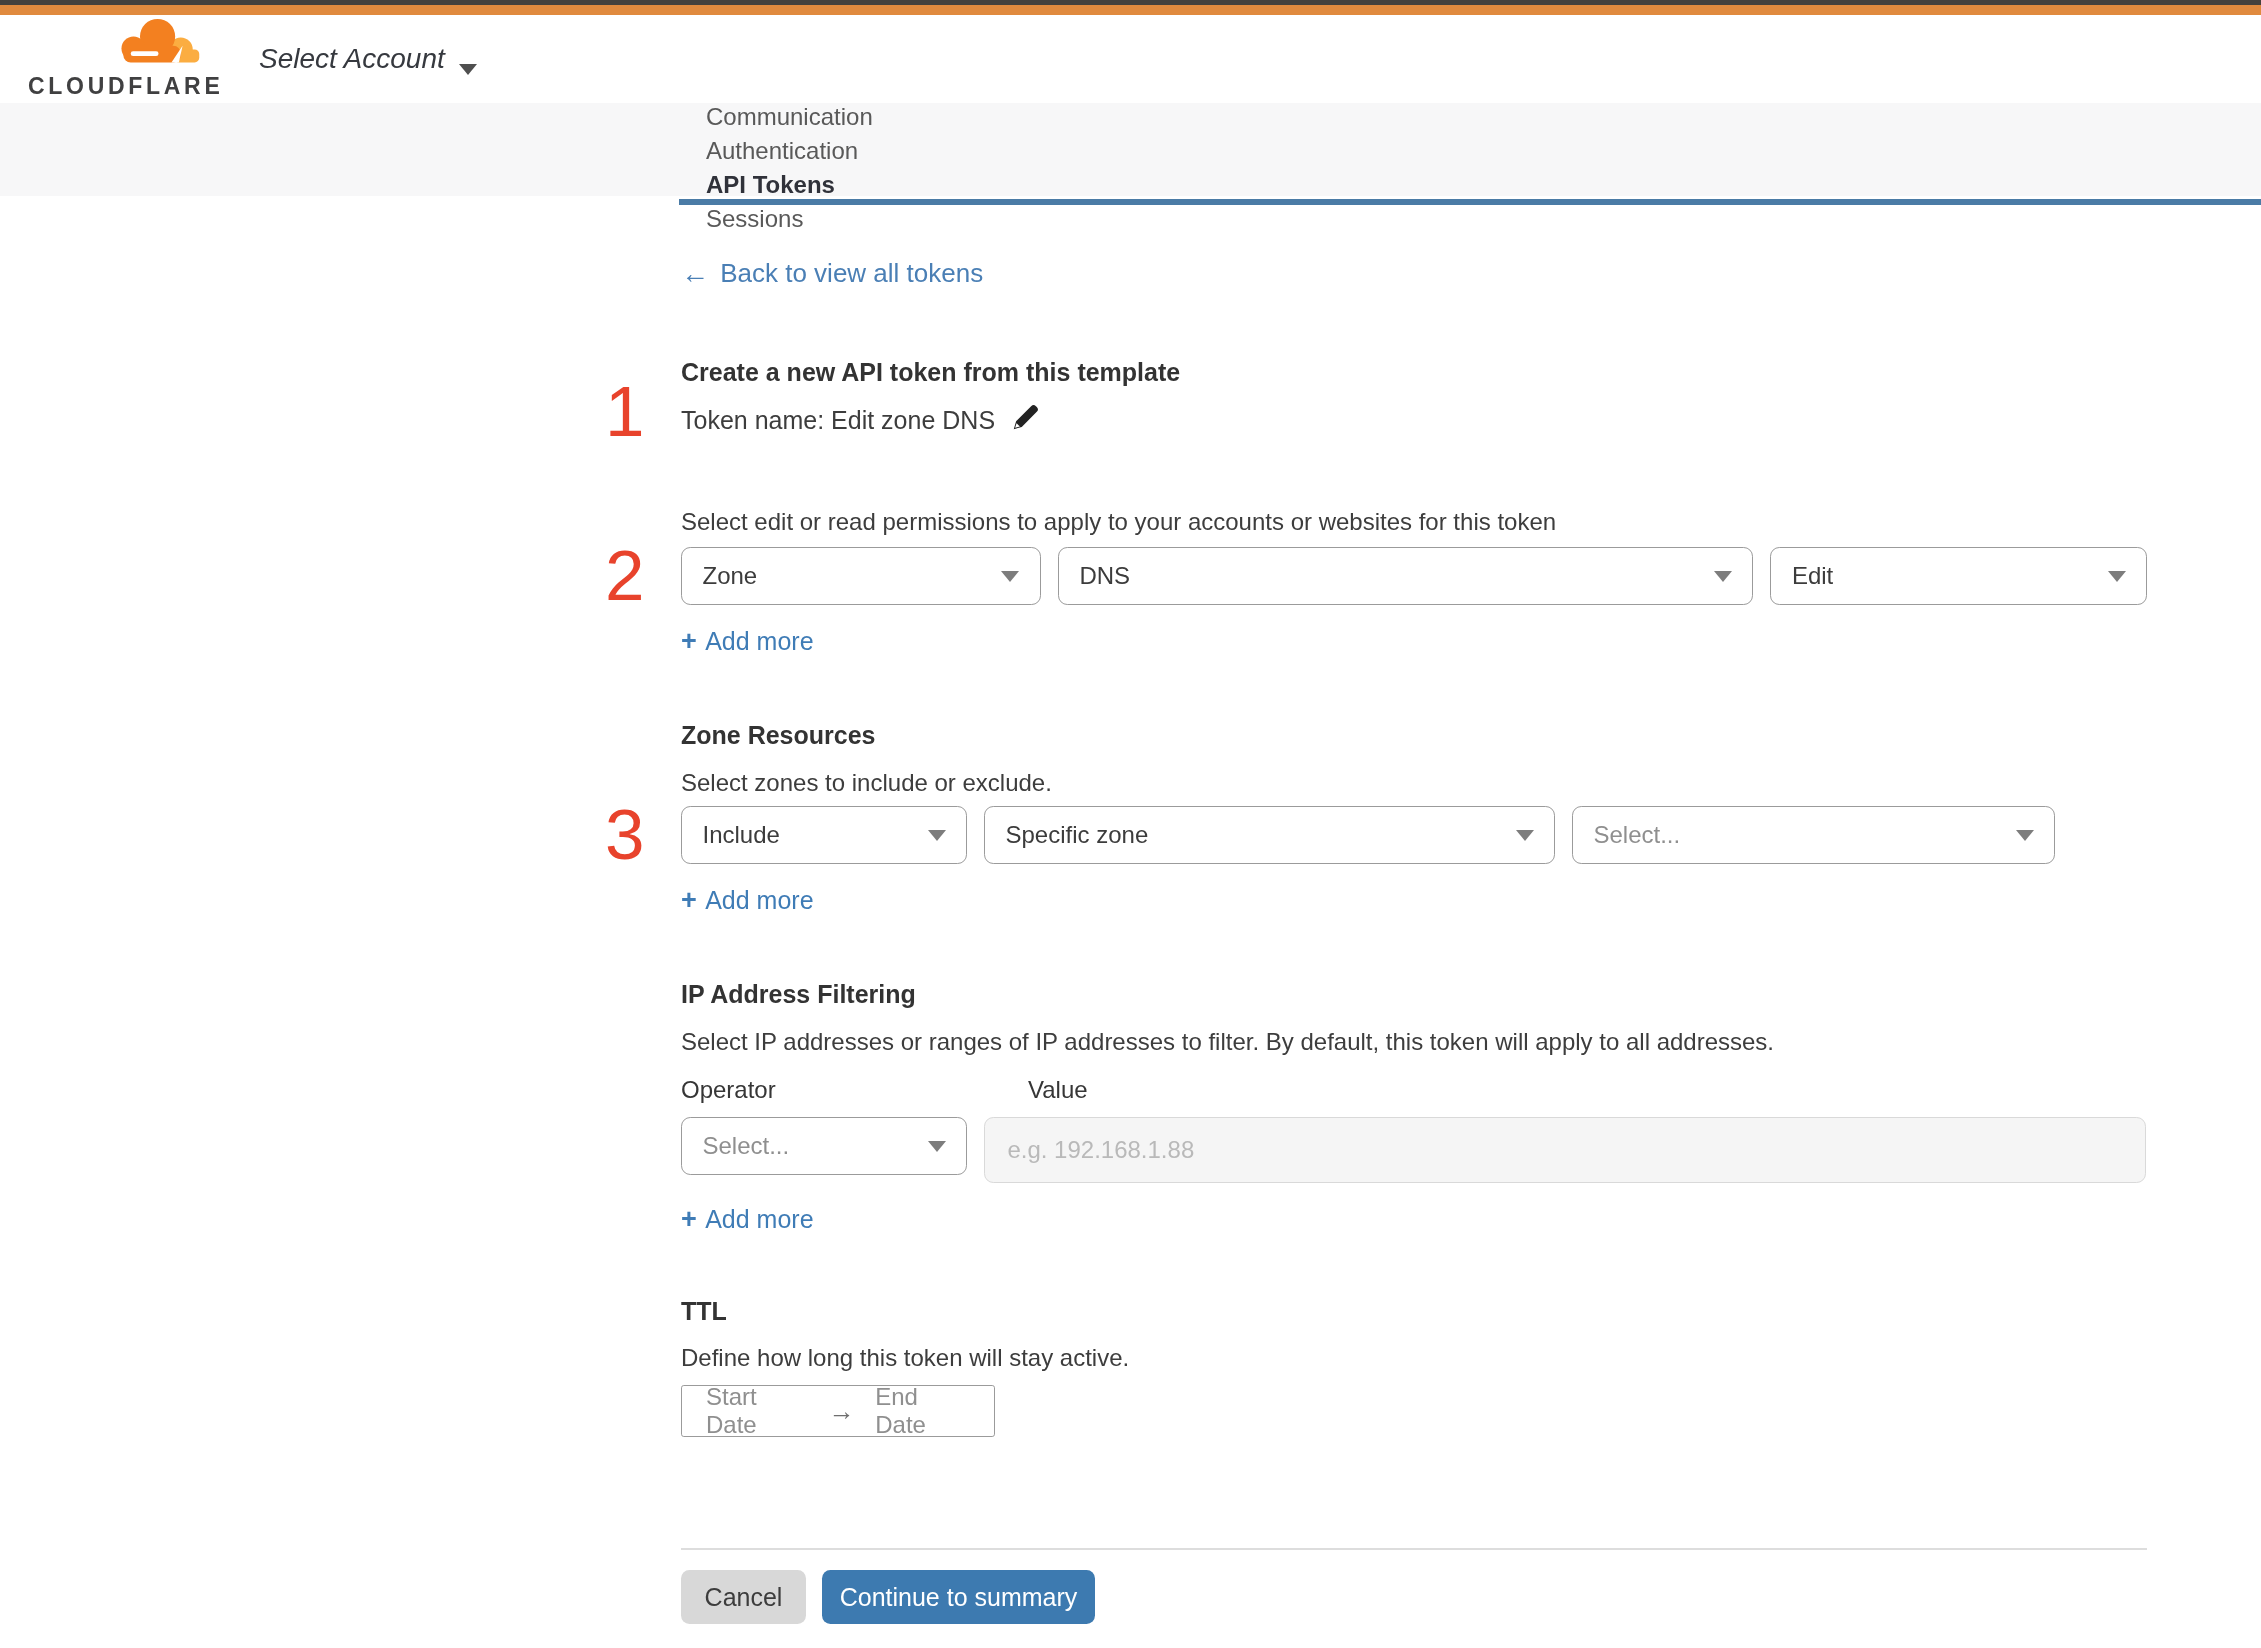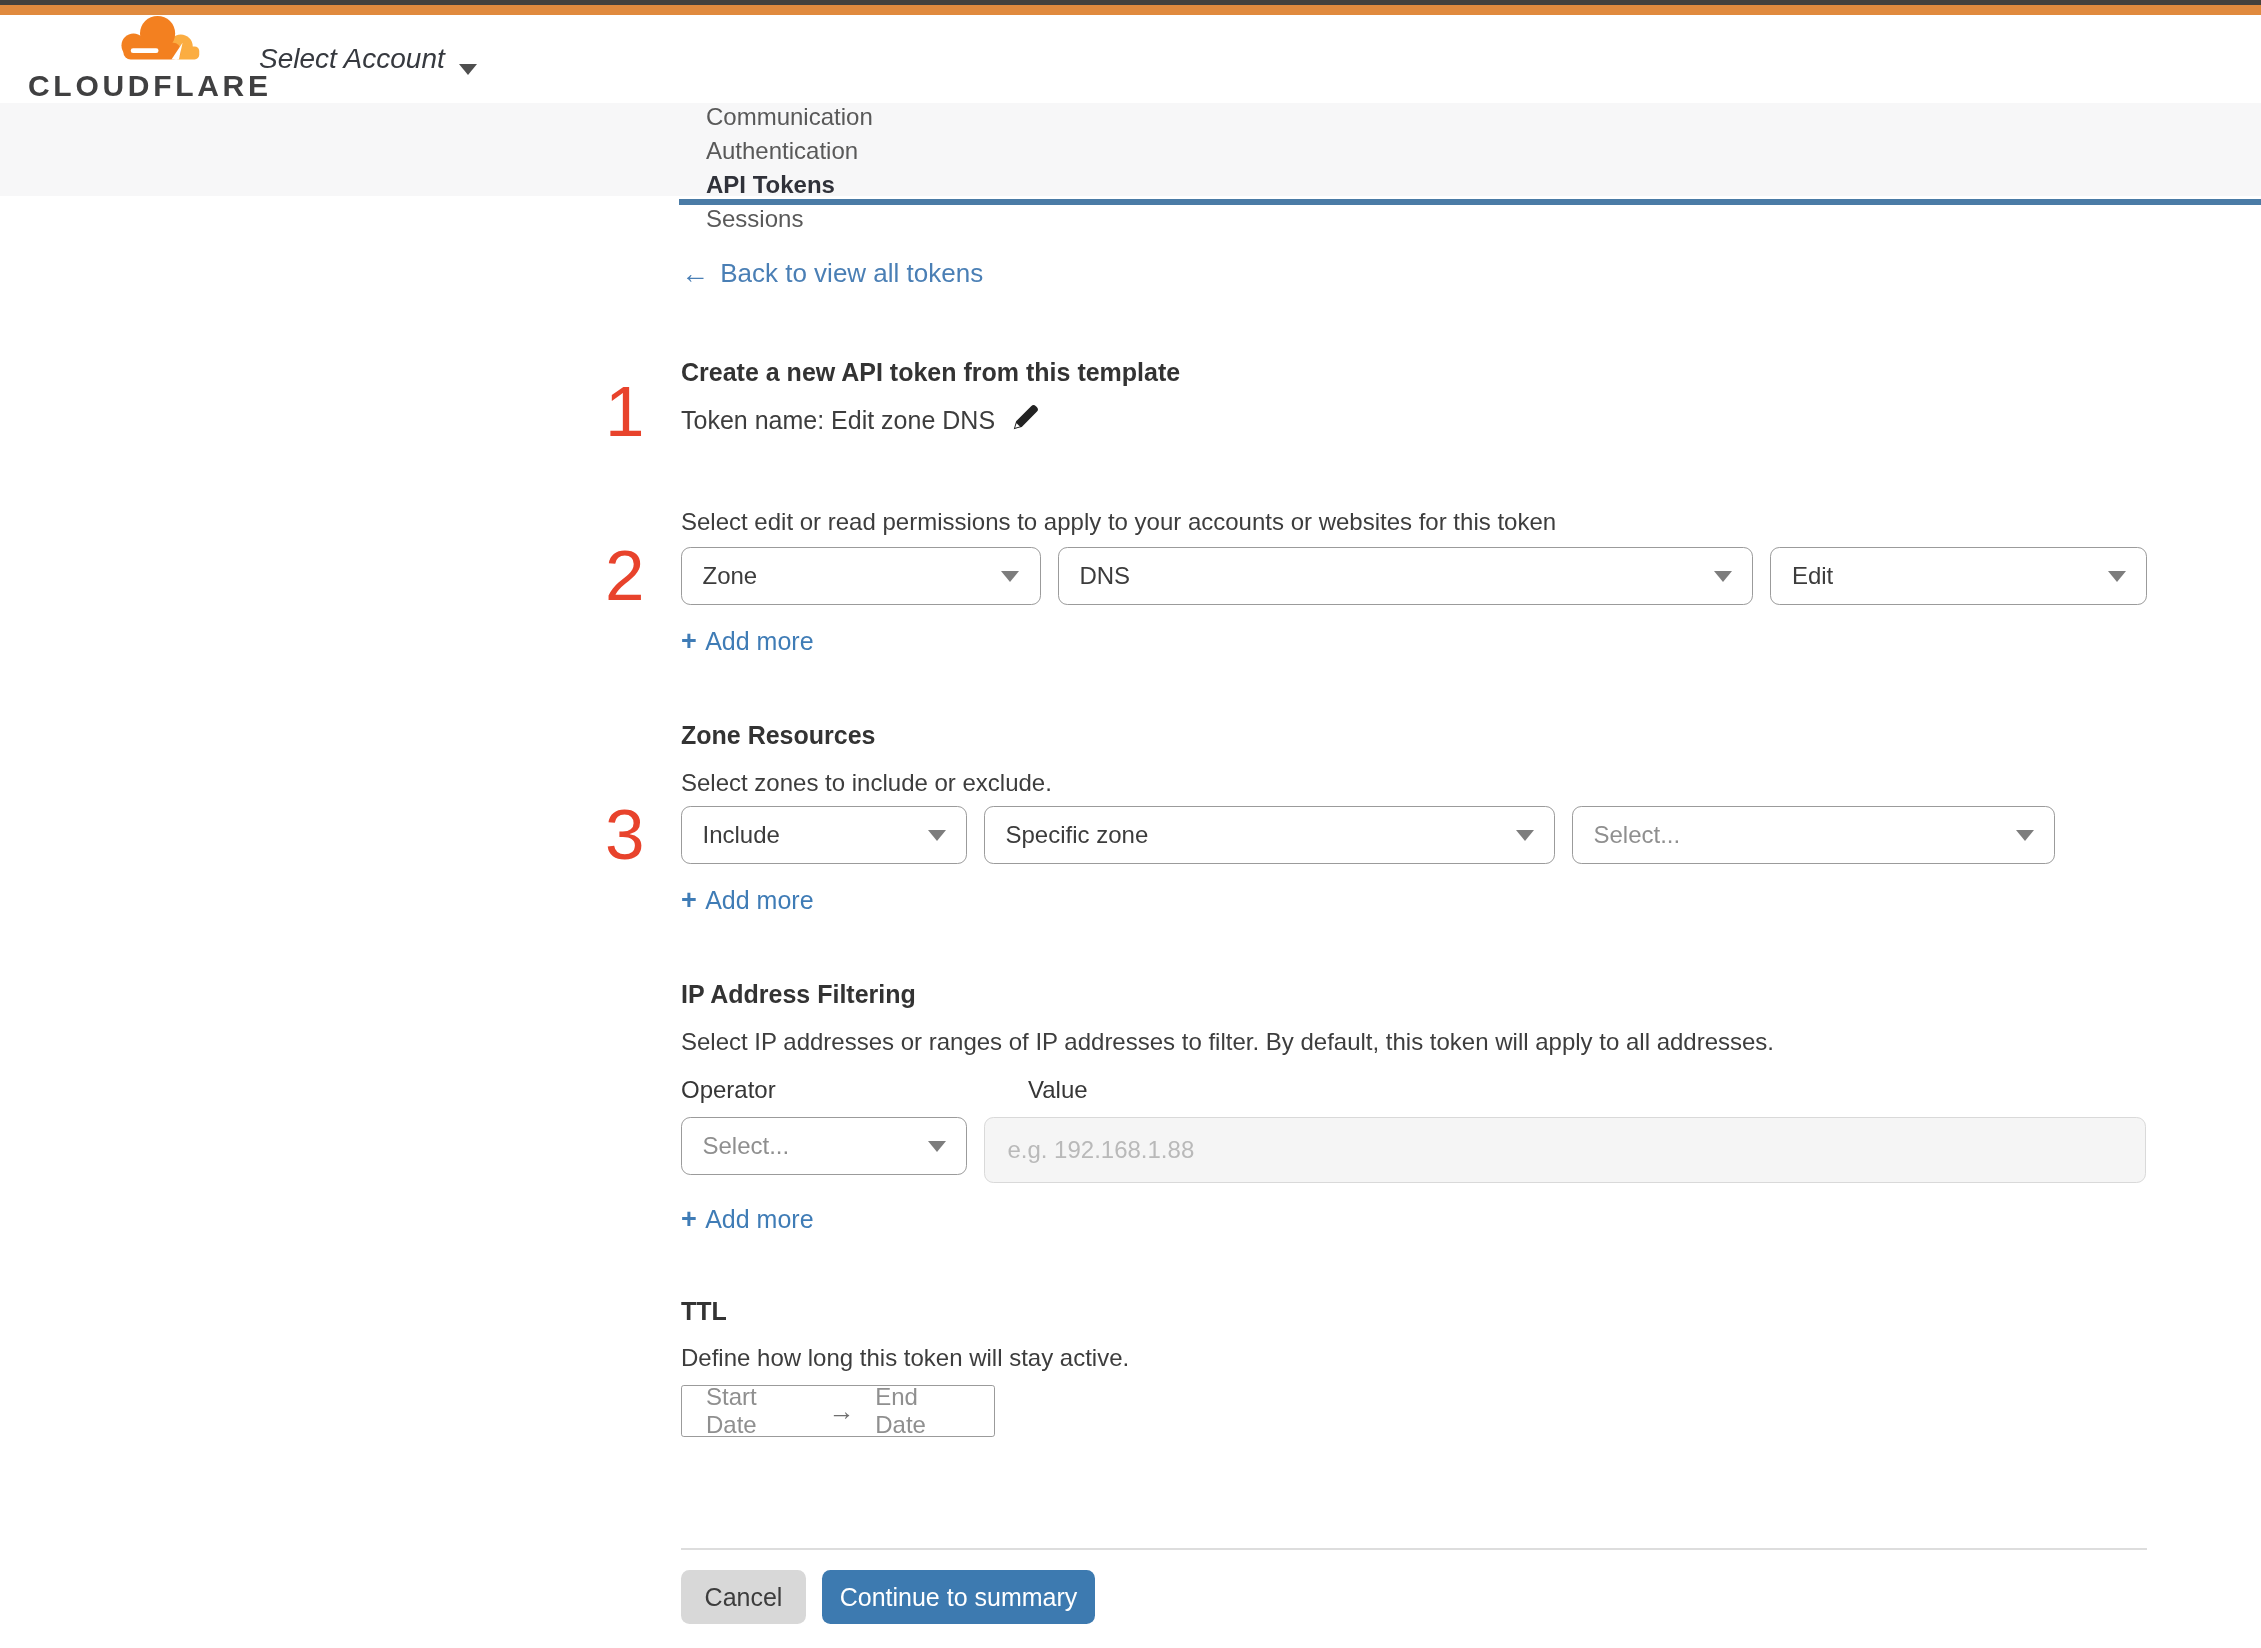--- a/index.html
+++ b/index.html
@@ -13,21 +13,21 @@
   #root { position:relative; width:2262px; height:1648px; background:#fff; }
 
   
   .strip-dark   { height:4.7px;  background:#44413d; }
   .strip-orange { height:10.3px; background:#e08a3e; }
 
   
   .header { height:88px; background:#fff; display:flex; align-items:center; }
   .logo-block { margin-left:28px; width:177px; display:flex; flex-direction:column; align-items:flex-end; }
   .logo-cloud { margin-right:1.9px; }
-  .brand-text { width:177px; text-align:center; font-size:30px; font-weight:bold; letter-spacing:3.7px; color:#404041; margin-top:1.9px; }
+  .brand-text { width:177px; text-align:center; font-size:23px; font-weight:bold; letter-spacing:3.7px; color:#404041; margin-top:1.9px; }
   .account-selector { margin-left:54px; display:flex; align-items:flex-end; cursor:pointer;font-style:italic; }
   .account-selector .label { font-size:28px; color:#36393f; }
   .caret-dark { width:0; height:0; border-left:9.3px solid transparent; border-right:9.3px solid transparent; border-top:11.2px solid #4f4f4f; margin-left:14px; margin-top:3.7px; }
 
   
   .tabbar { height:93px; background:#f7f7f8; display:flex; padding-left:679px;flex-direction:column; }
   .tab { padding:0 27px; display:flex; align-items:center; font-size:24px; color:#595959; cursor:pointer; border-bottom:6.5px solid transparent; }
   .tab.active { color:#30323a; font-weight:bold; border-bottom:6.5px solid #4a7ba6; }
 
   

